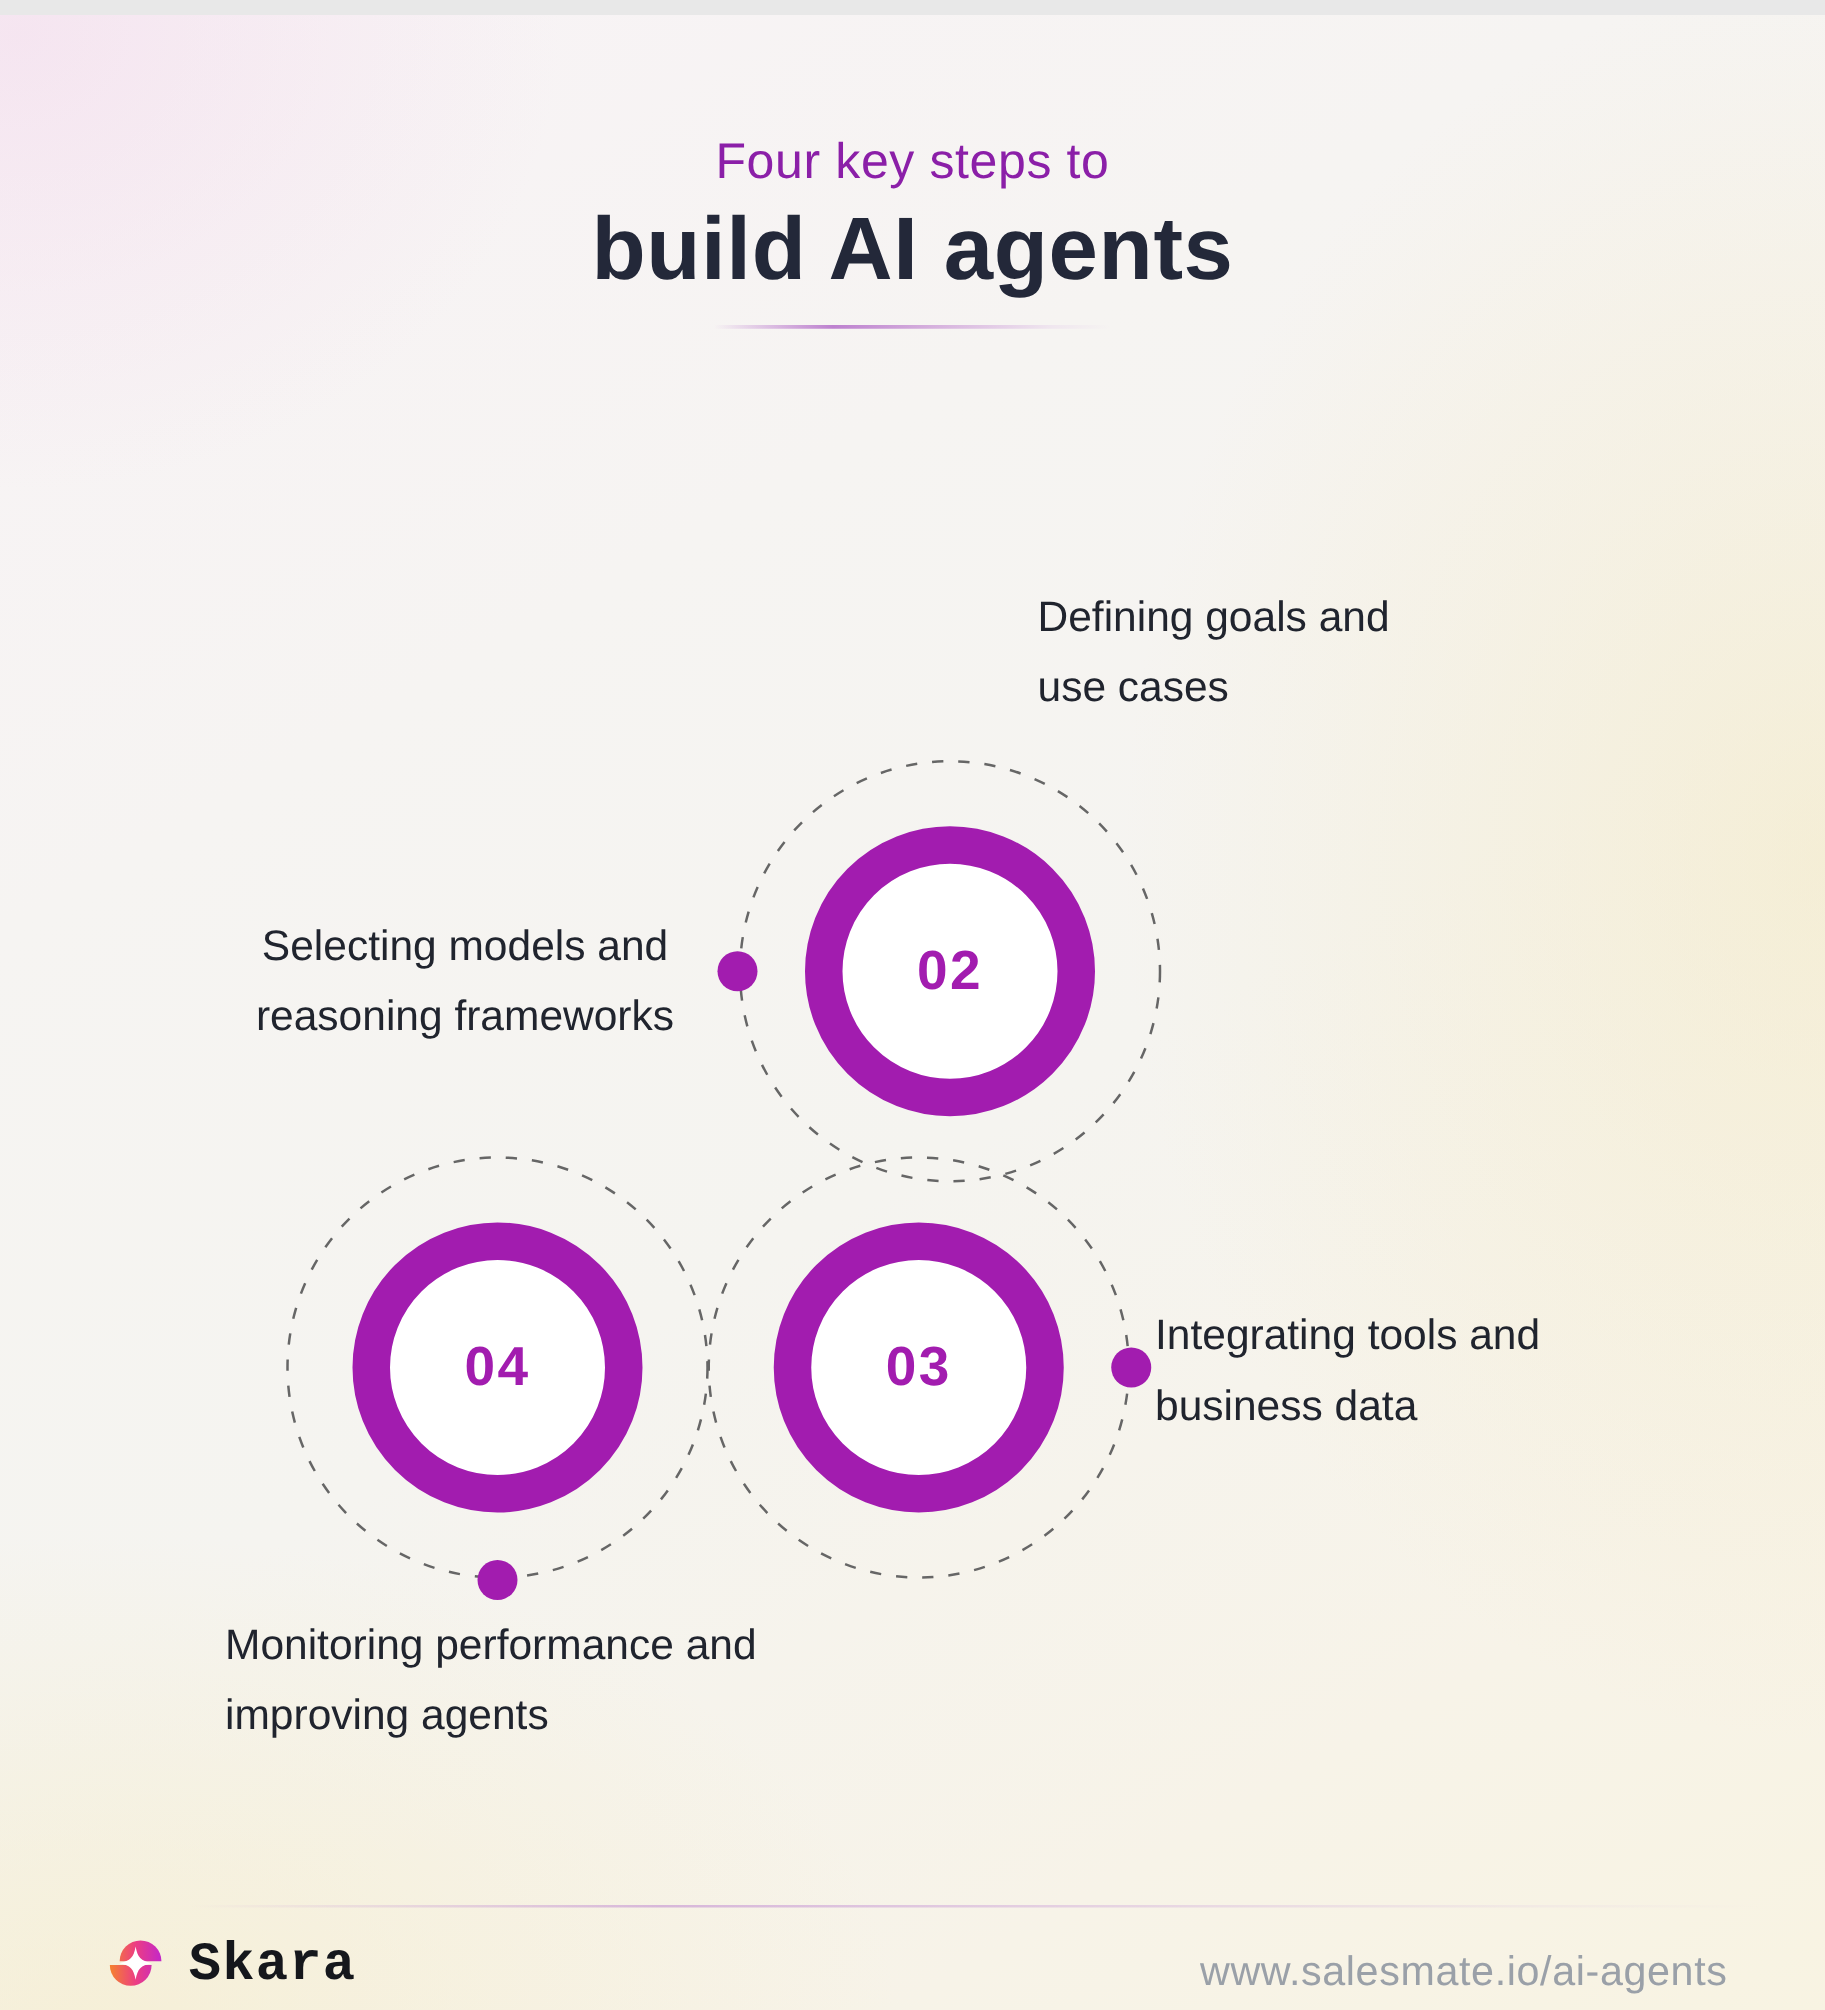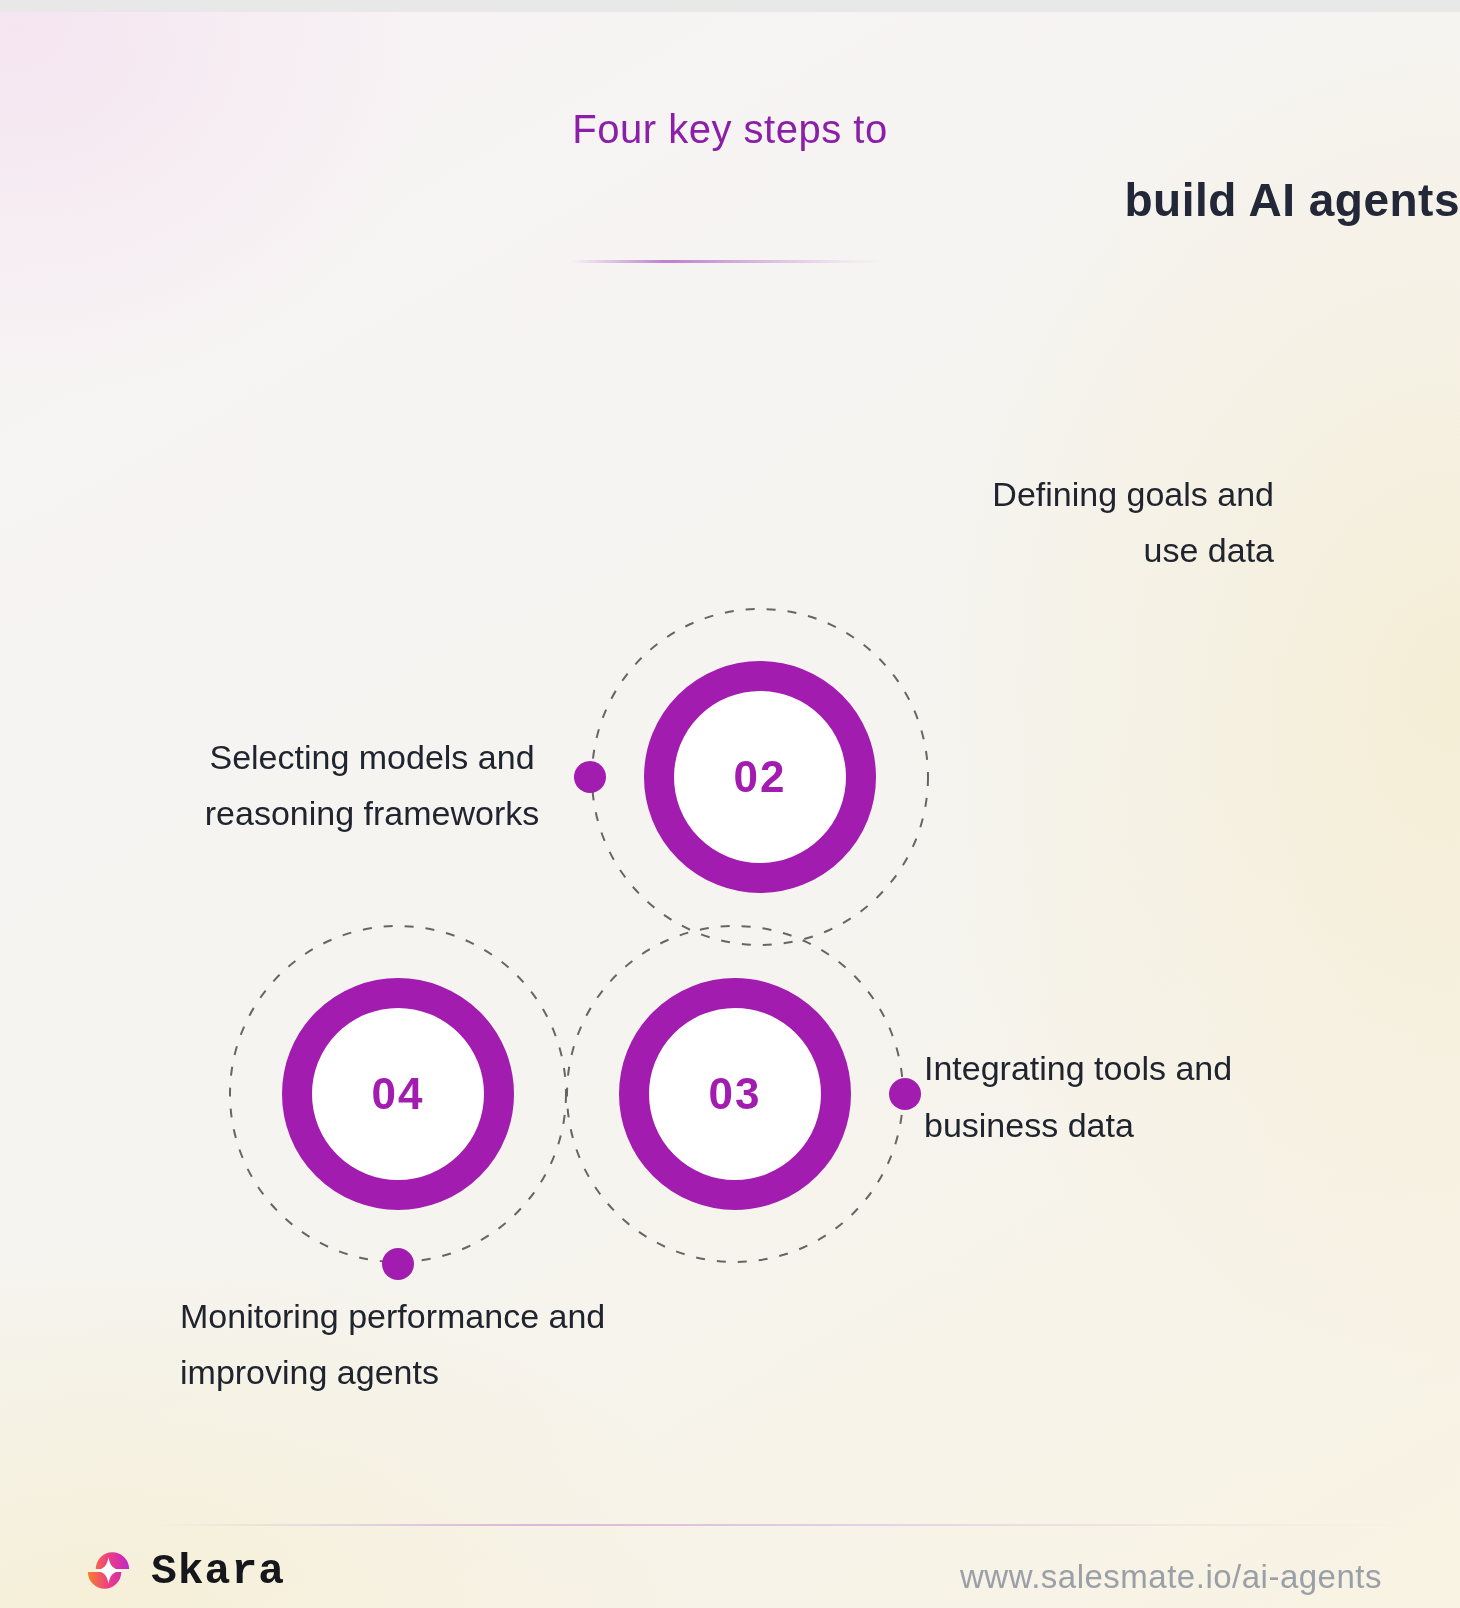--- a/index.html
+++ b/index.html
@@ -12,21 +12,21 @@
     background:
       radial-gradient(620px 520px at 1% 1%, rgba(241,208,232,0.40), rgba(241,208,232,0) 70%),
       radial-gradient(780px 980px at 100% 42%, rgba(244,232,190,0.50), rgba(244,232,190,0) 72%),
       radial-gradient(900px 560px at 6% 100%, rgba(246,236,198,0.55), rgba(246,236,198,0) 70%),
       linear-gradient(150deg,#f8f3f6 0%,#f6f4f2 30%,#f5f4f0 55%,#f7f3e8 82%,#f8f3e2 100%);
   }
 
   
   .header{position:absolute;top:92px;left:0;width:100%;text-align:center;}
   .subtitle{font-size:40px;line-height:50px;font-weight:500;color:#8B1FA8;letter-spacing:.5px;}
-  .title{margin:8px 0 0 0;font-size:46px;line-height:76px;font-weight:700;color:#232839;letter-spacing:.5px;text-align:right;}
+  .title{margin:8px 0 0 0;font-size:71px;line-height:76px;font-weight:700;color:#232839;letter-spacing:.5px;}
   .title-underline{
     width:318px;height:3px;margin:22px auto 0 auto;border-radius:2px;
     background:linear-gradient(90deg,rgba(186,110,205,0) 0%,rgba(170,90,195,0.75) 30%,rgba(196,140,210,0.65) 55%,rgba(220,190,230,0.25) 85%,rgba(220,190,230,0) 100%);
   }
 
   
   .step{position:absolute;width:340px;height:340px;}
   .step svg.orbit{position:absolute;left:0;top:0;}
   .ring{
     position:absolute;left:54px;top:54px;width:172px;height:172px;
@@ -41,21 +41,21 @@
   .step-03{left:565px;top:912px;}
   .step-04{left:228px;top:912px;}
   .dot-top   {left:154px;top:-16px;}
   .dot-left  {left:-16px;top:154px;}
   .dot-right {left:324px;top:154px;}
   .dot-bottom{left:154px;top:324px;}
 
   
   .label{position:absolute;color:#20242E;font-size:34px;line-height:56px;}
   .label div{white-space:nowrap;}
-  .label-01{left:830px;top:454px;width:444px;text-align:right;}
+  .label-01{left:830px;top:454px;width:444px;text-align:left;}
   .label-02{left:148px;top:717px;width:448px;text-align:center;}
   .label-03{left:924px;top:1028px;width:430px;text-align:left;line-height:57px;}
   .label-04{left:180px;top:1276px;width:450px;text-align:left;}
 
   
   .footer-divider{
     position:absolute;left:152px;top:1512px;width:1256px;height:2px;
     background:linear-gradient(90deg,rgba(200,160,215,0) 0%,rgba(190,135,208,0.55) 30%,rgba(200,155,215,0.35) 60%,rgba(210,180,222,0.15) 85%,rgba(210,180,222,0) 100%);
   }
   .brand{position:absolute;left:80px;top:1534px;display:flex;align-items:center;gap:14px;font-family:Liberation Mono, monospace;}
@@ -102,21 +102,21 @@
       <circle cx="170" cy="170" r="168" fill="none" stroke="#666666" stroke-width="2" stroke-dasharray="9 12"></circle>
     </svg>
     <span class="dot dot-bottom"></span>
     <div class="ring">
       <span class="num">04</span>
     </div>
   </div>
 
   <div class="label label-01">
     <div>Defining goals and</div>
-    <div>use data</div>
+    <div>use cases</div>
   </div>
   <div class="label label-02">
     <div>Selecting models and</div>
     <div>reasoning frameworks</div>
   </div>
   <div class="label label-03">
     <div>Integrating tools and</div>
     <div>business data</div>
   </div>
   <div class="label label-04">

